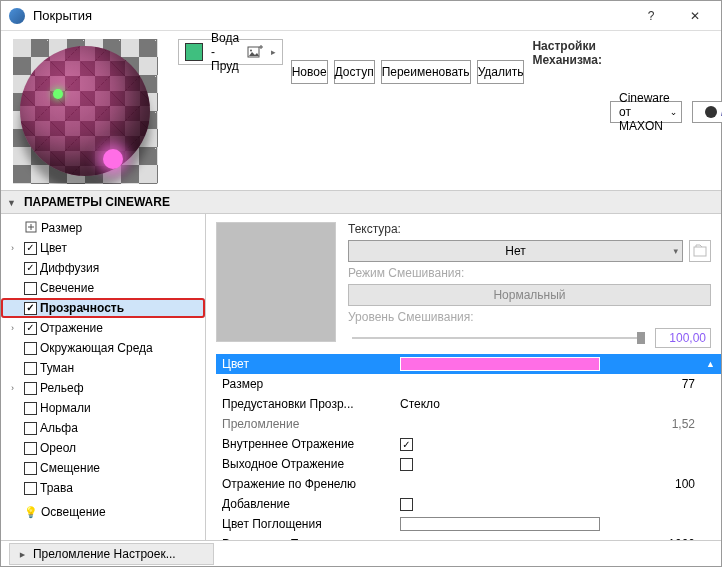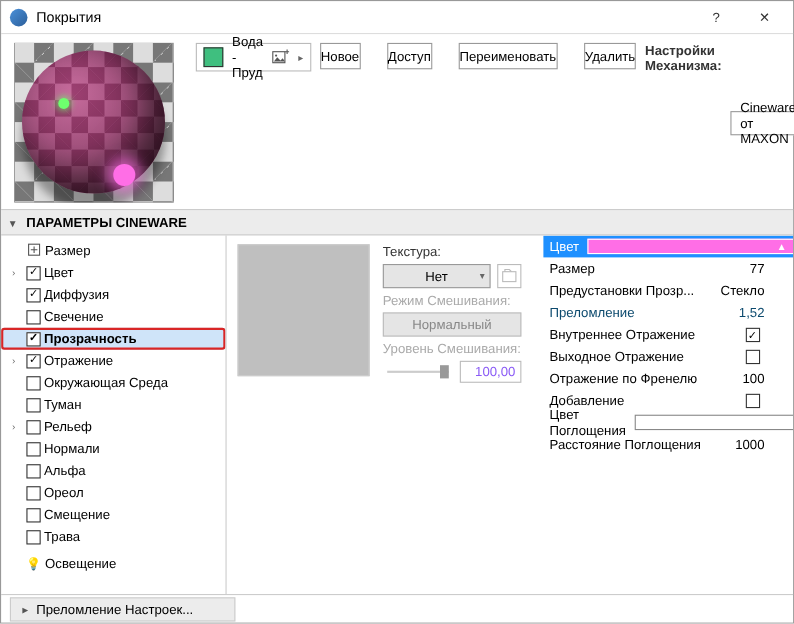--- a/index.html
+++ b/index.html
@@ -29,41 +29,41 @@
       linear-gradient(-45deg,transparent 75%,rgba(160,70,130,0.55) 75%);
     background-size:30px 30px; background-position:0 0,0 15px,15px -15px,-15px 0;
     mix-blend-mode: multiply;}
   .glint { position:absolute; width:10px; height:10px; border-radius:50%; background:#6eff6e; top:50px; left:40px; box-shadow:0 0 6px 2px #6eff6e99; }
   .pinklight { position:absolute; width:20px; height:20px; border-radius:50%; background:#ff6ee6; bottom:15px; right:35px; box-shadow:0 0 12px 6px #ff6ee6aa; }
   .right-top { flex: 1; display: flex; flex-direction: row; gap: 8px; justify-content: center; }
   .name-field { height: 26px; border: 1px solid #bbb; display: flex; align-items: center; padding: 0 6px; gap: 8px; }
   .swatch { width: 18px; height: 18px; border: 1px solid #333; background: #3fbf7f; }
   .name-text { flex: 1; }
   .icon-img { width:16px; height:16px; display:flex; align-items:center; justify-content:center; color:#555; }
-  .btn-row { display: flex; gap: 24px; }
+  .btn-row { display: flex; gap: 6px; margin-top: 21px; }
   .btn { flex: 1; height: 24px; border: 1px solid #999; background: #fff; display:flex; align-items:center; justify-content:center; }
   .label-sm { color: #333; margin-top:0;font-weight:bold; }
   .engine-row { display: flex; gap: 10px; align-items: center; }
   .combo { flex: 1; height: 22px; border: 1px solid #999; display:flex; align-items:center; padding:0 4px 0 8px; justify-content:space-between; background:#fff; }
   .c4d-btn { width:44px; height:22px; border:1px solid #999; display:flex; align-items:center; justify-content:center; gap:4px; background:#fff; }
   .c4d-ball { width:12px; height:12px; border-radius:50%; background:#333; }
 
   .section-header { height: 24px; background: #ececec; border-top: 1px solid #ccc; border-bottom:1px solid #ccc; display:flex; align-items:center; padding:0 6px; gap:6px; font-weight: bold; }
   .tri-dn::before { content:"▼"; font-size:9px; color:#555; margin-right:2px; }
 
   .mid { display:flex; flex:1; min-height:0; }
   .tree { width: 205px; border-right:1px solid #ccc; padding: 4px 0; overflow:hidden; }
   .tree-row { height: 20px; display:flex; align-items:center; padding: 0 4px 0 10px; gap:3px; }
   .tree-row.sel { background: #cfe4f9; }
   .tree-row.hl { outline: 2px solid #d92626; outline-offset:-2px; border-radius:3px;font-weight:bold; }
   .ar { width:10px; font-size:9px; color:#666; }
   .cb { width:13px; height:13px; border:1px solid #333; display:inline-flex; align-items:center; justify-content:center; font-size:10px; line-height:1; background:#fff; }
   .cb.ck::after { content:"✓"; }
   .ticon { width:14px; text-align:center; color:#555; font-size:11px; }
-  .props { flex:1; display:flex; flex-direction:row; overflow:hidden; }
+  .props { flex:1; display:flex; flex-direction:column; overflow:hidden; }
   .row-blank { height:4px; }
 
   .tex-section { display:flex; padding: 8px 10px 6px 10px; gap:12px; }
   .tex-preview { width:120px; height:120px; border:1px solid #ccc; background:#bfbfbf; }
   .tex-right { flex:1; display:flex; flex-direction:column; gap:4px; }
   .fld-label { color:#333; }
   .fld-label.dis { color:#aaa; }
   .drop { height:22px; border:1px solid #999; background:#e5e5e5; display:flex; align-items:center; justify-content:center; position:relative; }
   .drop .dd-arr { position:absolute; right:4px; font-size:9px; color:#666; }
   .drop.dis { background:#e5e5e5; color:#888; border-color:#bbb; }
@@ -76,21 +76,21 @@
 
   .prop-list { flex:1; overflow:hidden; position:relative; padding-left:10px; }
   .prow { height: 20px; display:flex; align-items:center; padding: 0 26px 0 6px; gap:8px; }
   .prow.selrow { background:#1e90ff; color:#fff; }
   .pname { width: 170px; }
   .pval { flex:1; display:flex; align-items:center; justify-content:flex-end; }
   .pval.left { justify-content:flex-start; }
   .color-pink { width:200px; height:14px; border:1px solid #fff; background:#ff6ee6; }
   .pcb { width:13px; height:13px; border:1px solid #333; background:#fff; }
   .pcb.ck::after { content:"✓"; font-size:10px; display:flex; justify-content:center; }
-  .prow.dis { color:#0c4a6e;justify-content:center; }
+  .prow.dis { color:#737373;justify-content:center; }
   .bluebar-arrow { position:absolute; right:6px; color:#fff; font-size:9px; }
 
   .footer { height:26px; border-top:1px solid #ccc; padding:2px 8px; display:flex; }
   .footer .sec { width:205px; height:22px; background:#ececec; border:1px solid #ccc; display:flex; align-items:center; padding:0 6px; gap:6px; }
 </style>
 </head>
 <body>
 <div class="window">
   <div class="titlebar">
     <span class="app-icon"></span>

